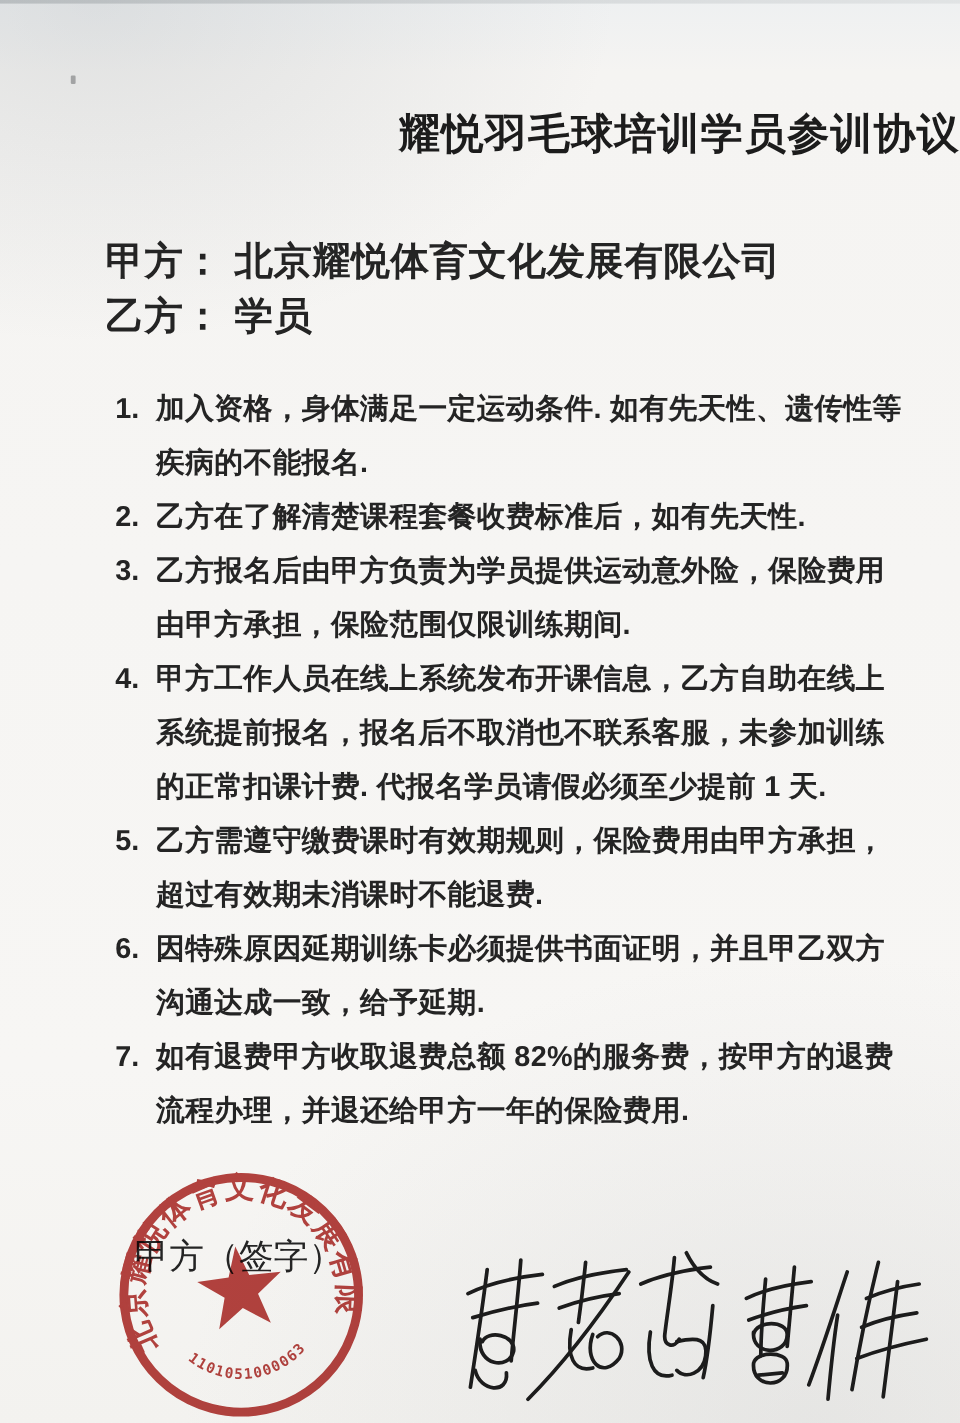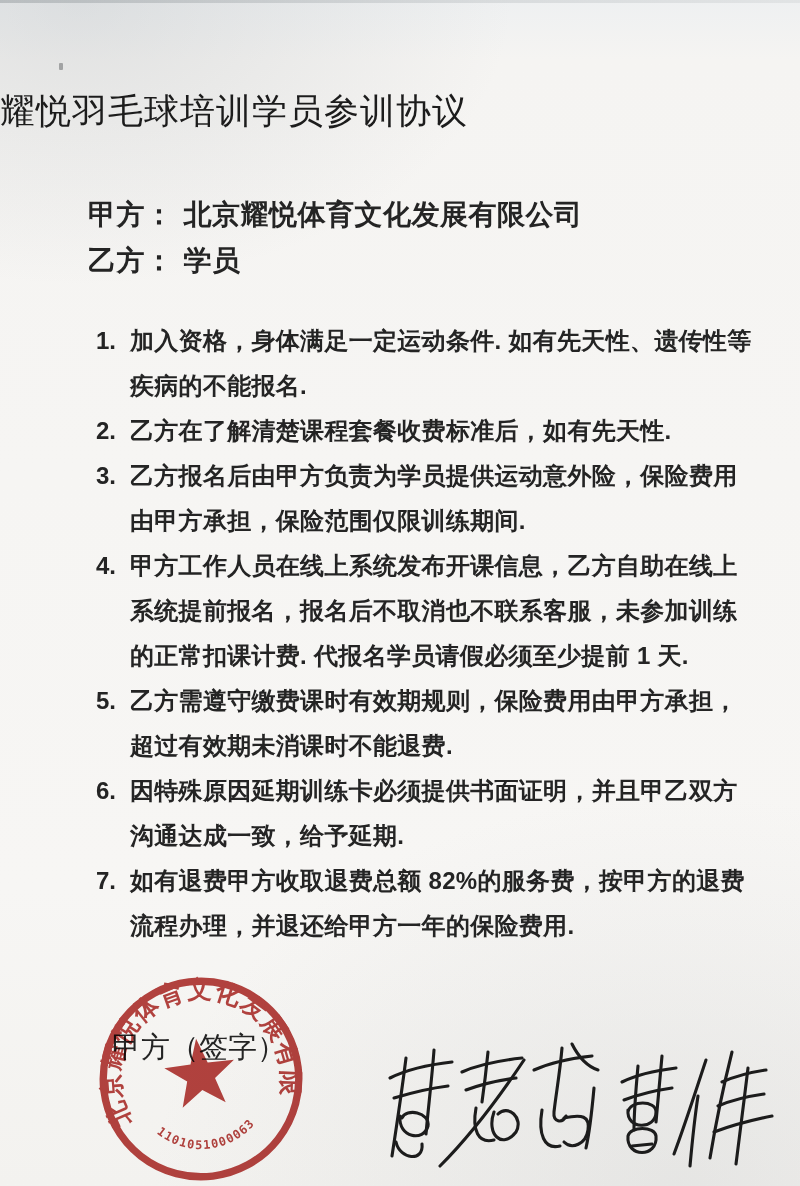--- a/index.html
+++ b/index.html
@@ -12,24 +12,24 @@
     overflow:hidden;
     font-family:"Liberation Sans","DejaVu Sans",sans-serif;
     color:#222;
   }
   .sheet::before{
     content:"";position:absolute;top:0;left:0;right:0;height:3px;
     background:linear-gradient(90deg,#9aa0a3,#c6cacc 60%,#d6d9da);opacity:.55;
   }
   .speck{position:absolute;background:#6b6e70;opacity:.55;border-radius:1px;}
   .doc-title{
-    position:absolute;top:88px;left:0;width:100%;text-align:left;
-    font-size:35px;font-weight:400;letter-spacing:1px;color:#1c1c1c;
+    position:absolute;top:88px;left:0;width:100%;text-align:right;
+    font-size:35px;font-weight:700;letter-spacing:1px;color:#1c1c1c;
   }
-  .party-line{position:absolute;left:88px;font-size:28px;font-weight:700;color:#242424;letter-spacing:.5px;}
+  .party-line{position:absolute;left:88px;font-size:32px;font-weight:700;color:#242424;letter-spacing:.5px;}
   .party-a{top:196px;}
   .party-b{top:242px;}
   .party-line .gap{display:inline-block;width:10px;}
   .clauses{position:absolute;top:318px;left:96px;width:664px;}
   .clause{display:flex;line-height:45px;font-size:24px;font-weight:600;color:#242424;}
   .clause .num{flex:0 0 34px;text-align:left;}
   .clause .txt{flex:1;letter-spacing:.3px;}
   .closing{
     position:absolute;top:930px;left:88px;width:680px;
     font-size:24px;font-weight:600;color:#242424;letter-spacing:.3px;

